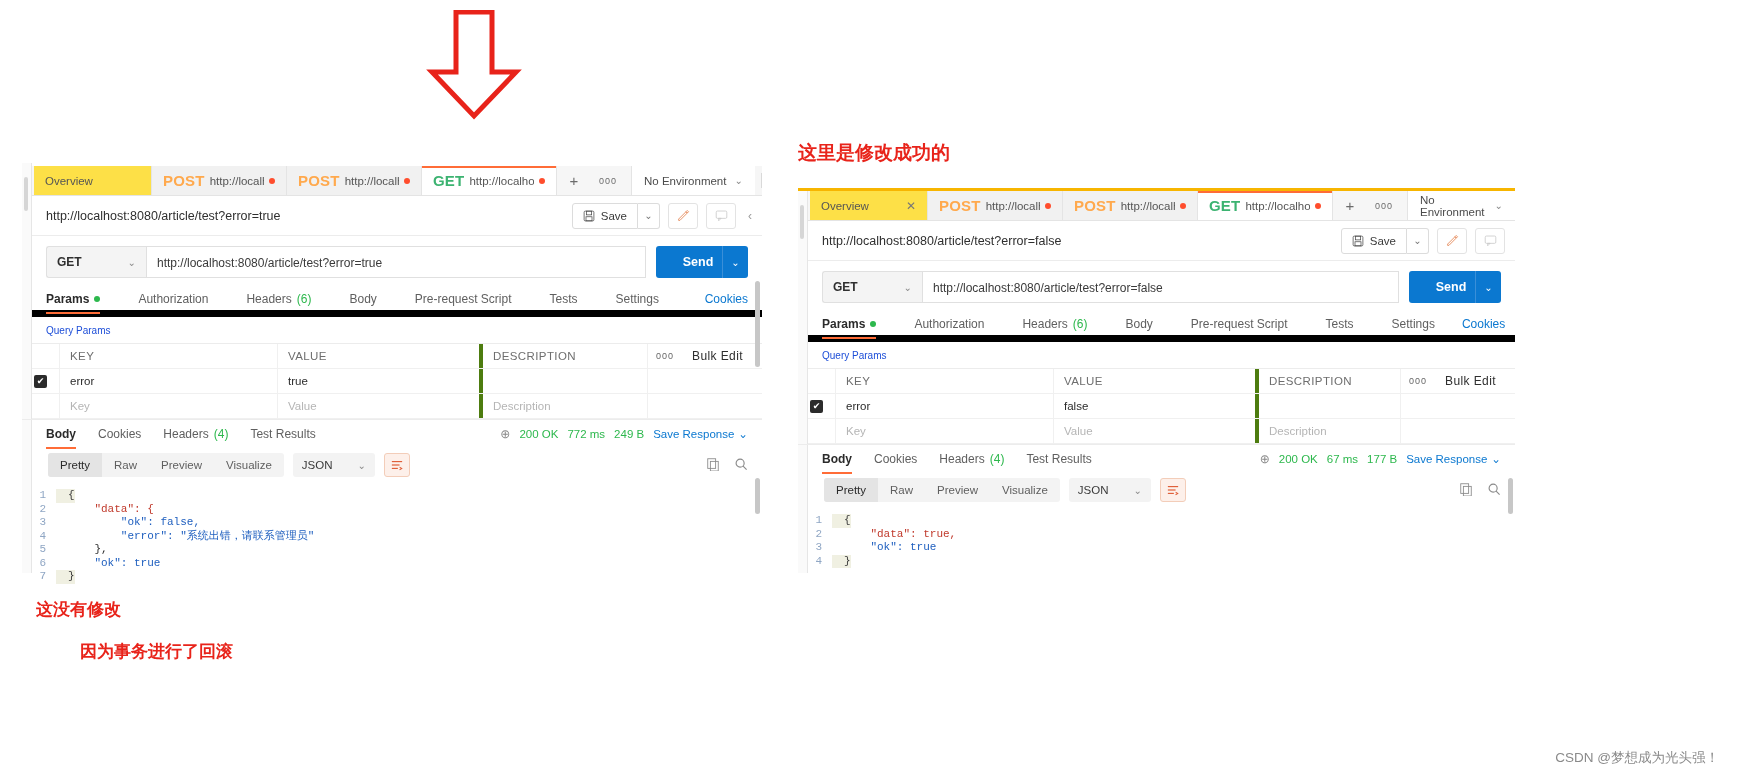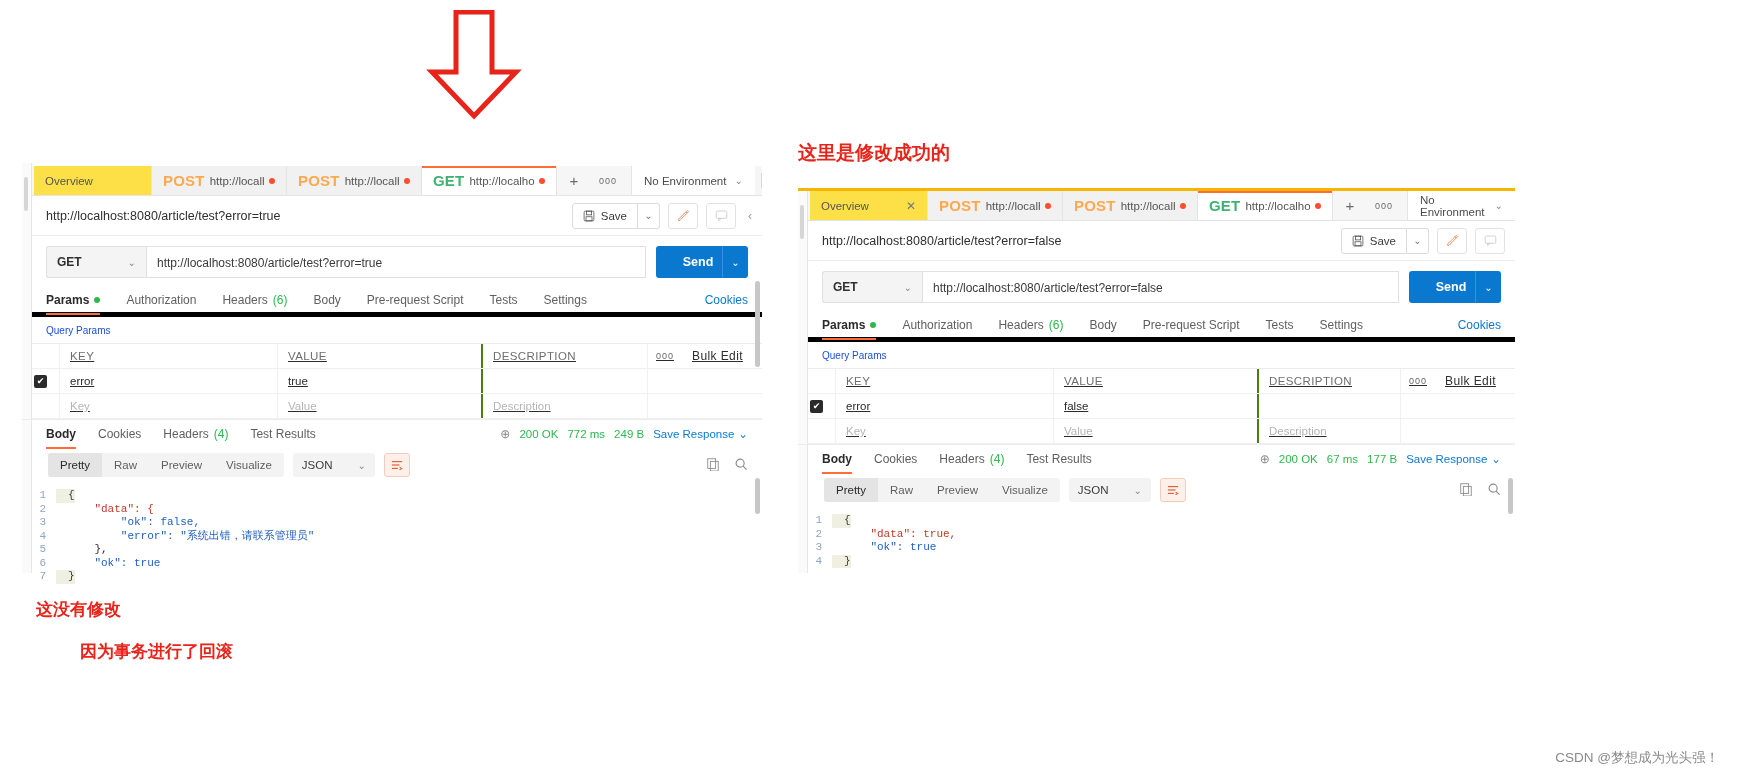--- a/index.html
+++ b/index.html
@@ -123,46 +123,46 @@
     font-size:12.5px; font-weight:bold; border-radius:3px 0 0 3px; margin-left:10px;padding-left:18px;
   }
   .sendcaret {
     height:32px; width:26px; background:#0b78d0; color:#fff;
     display:flex; align-items:center; justify-content:center;
     font-size:10px; border-radius:0 3px 3px 0; border-left:1px solid #3a8fd8;
   }
 
   
   .reqtabs {
-    display:flex; align-items:center; gap:4px;
-    padding: 0 14px 0 24px; border-bottom:5px solid #000000; height:30px;
+    display:flex; align-items:center; gap:16px;
+    padding: 0 14px 0 24px; border-bottom:7px solid #000000; height:30px;
   }
   .rtab {
     position:relative; display:flex; align-items:center; gap:5px;
     height:30px; padding: 0 11px; font-size:12px; color:#5f5f5f; white-space:nowrap;
   }
   .rtab:first-child { padding-left:0; }
   .rtab.active { color:#2b2b2b; font-weight:bold; }
   .rtab.active::after {
     content:""; position:absolute; left:0; right:11px; bottom:0; height:2px; background:#ff6c37;
   }
   .rtab.active:first-child::after { left:0; right:11px; }
   .greendot { width:6px; height:6px; border-radius:50%; background:#2db84d; }
   .count { color:#2db84d; }
   .cookies-link { margin-left:auto; color:#0b78d0; font-size:12px; }
 
   
   .qp-title { padding: 8px 0 7px 24px; font-size:10px; color:#1d4ed8; }
-  .ptable { border-top:1px solid #ececec;text-decoration:underline; }
+  .ptable { border-top:1px solid #ececec; }
   .prow { display:flex; height:25px; align-items:center; border-bottom:1px solid #f0f0f0; }
   .prow.head { color:#6e6e6e; font-size:10.5px; letter-spacing:.4px; }
   .pcell { padding-left:10px; height:100%; display:flex; align-items:center; font-size:11.5px; }
   .c-chk  { width:38px; justify-content:center; padding-left:0; border-right:1px solid #f0f0f0; }
   .c-key  { flex: 0 0 218px; border-right:1px solid #f0f0f0; }
-  .c-val  { flex: 0 0 205px; border-right:2px solid #4d7c0f; }
+  .c-val  { flex: 0 0 205px; border-right:4px solid #4d7c0f; }
   .c-desc { flex: 1 1 auto; border-right:1px solid #f0f0f0; }
   .c-dots { width:34px; justify-content:center; padding-left:0; color:#666; font-size:9px; letter-spacing:1px; }
   .c-bulk { width:80px; color:#2f2f2f; font-size:12px; }
   .ph { color:#b5b5b5; }
   .chk {
     width:13px; height:13px; border-radius:2px; background:#2b2b2b;
     display:flex; align-items:center; justify-content:center;
     color:#fff; font-size:9px; line-height:1;
   }
 

